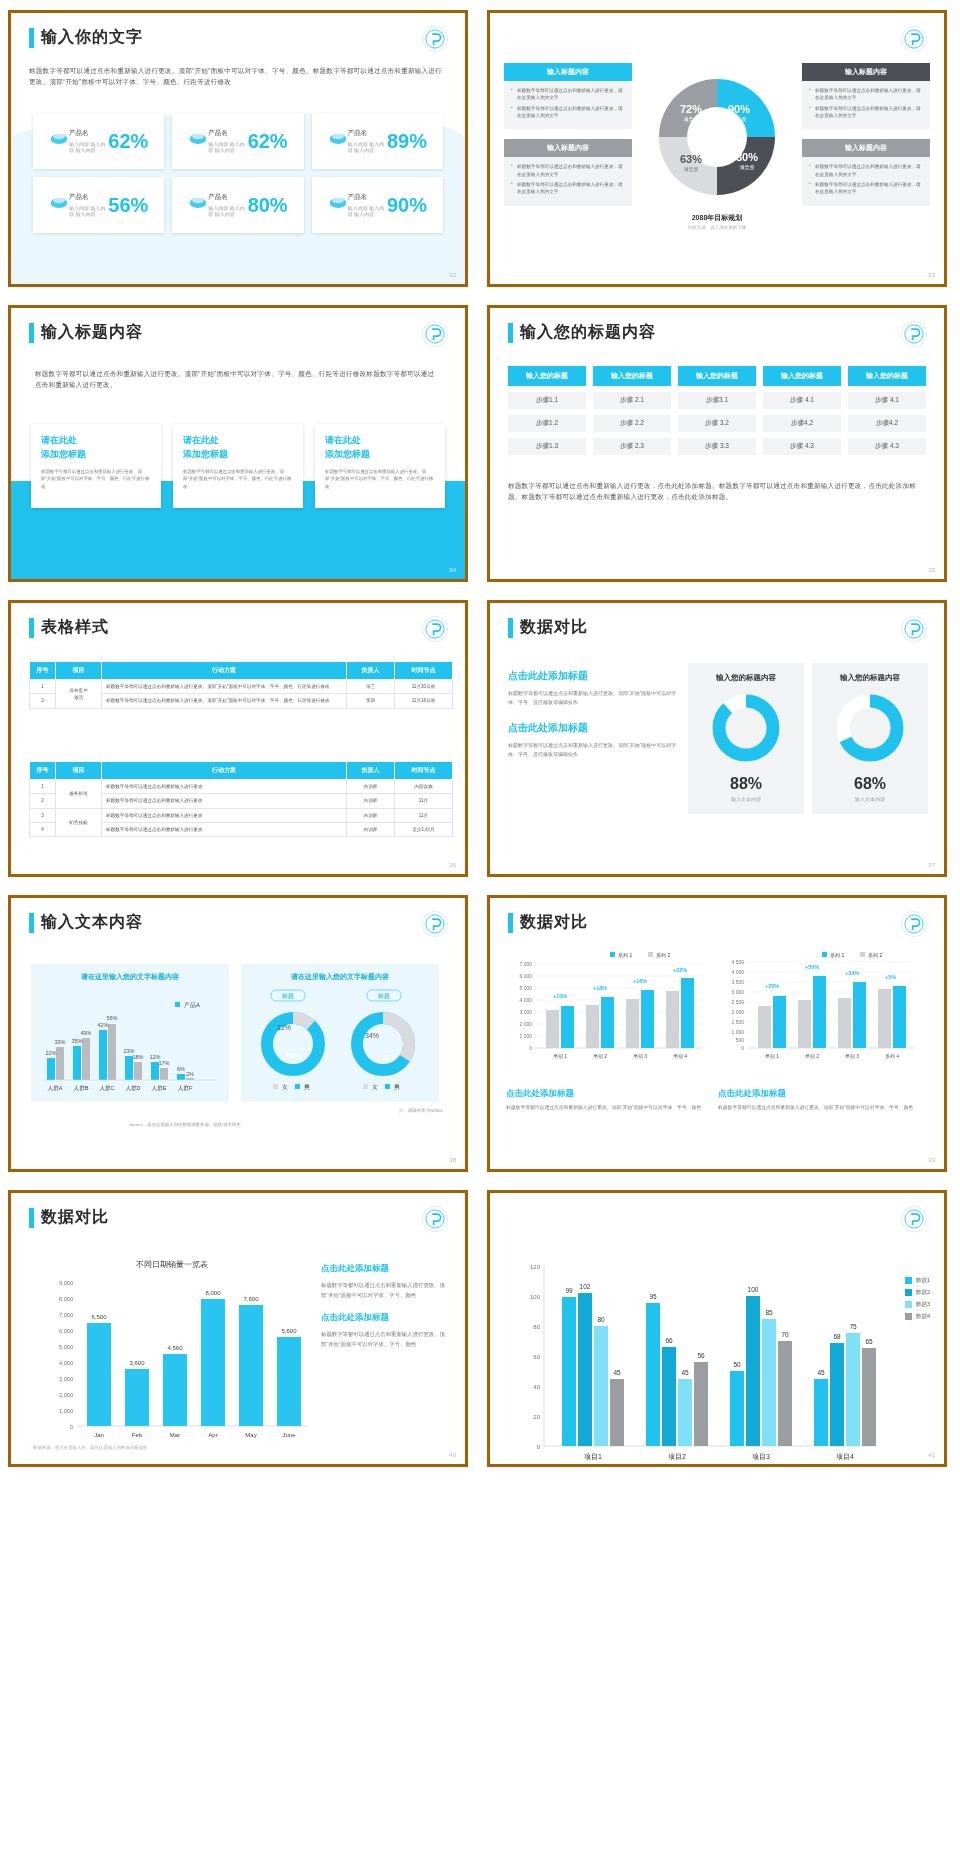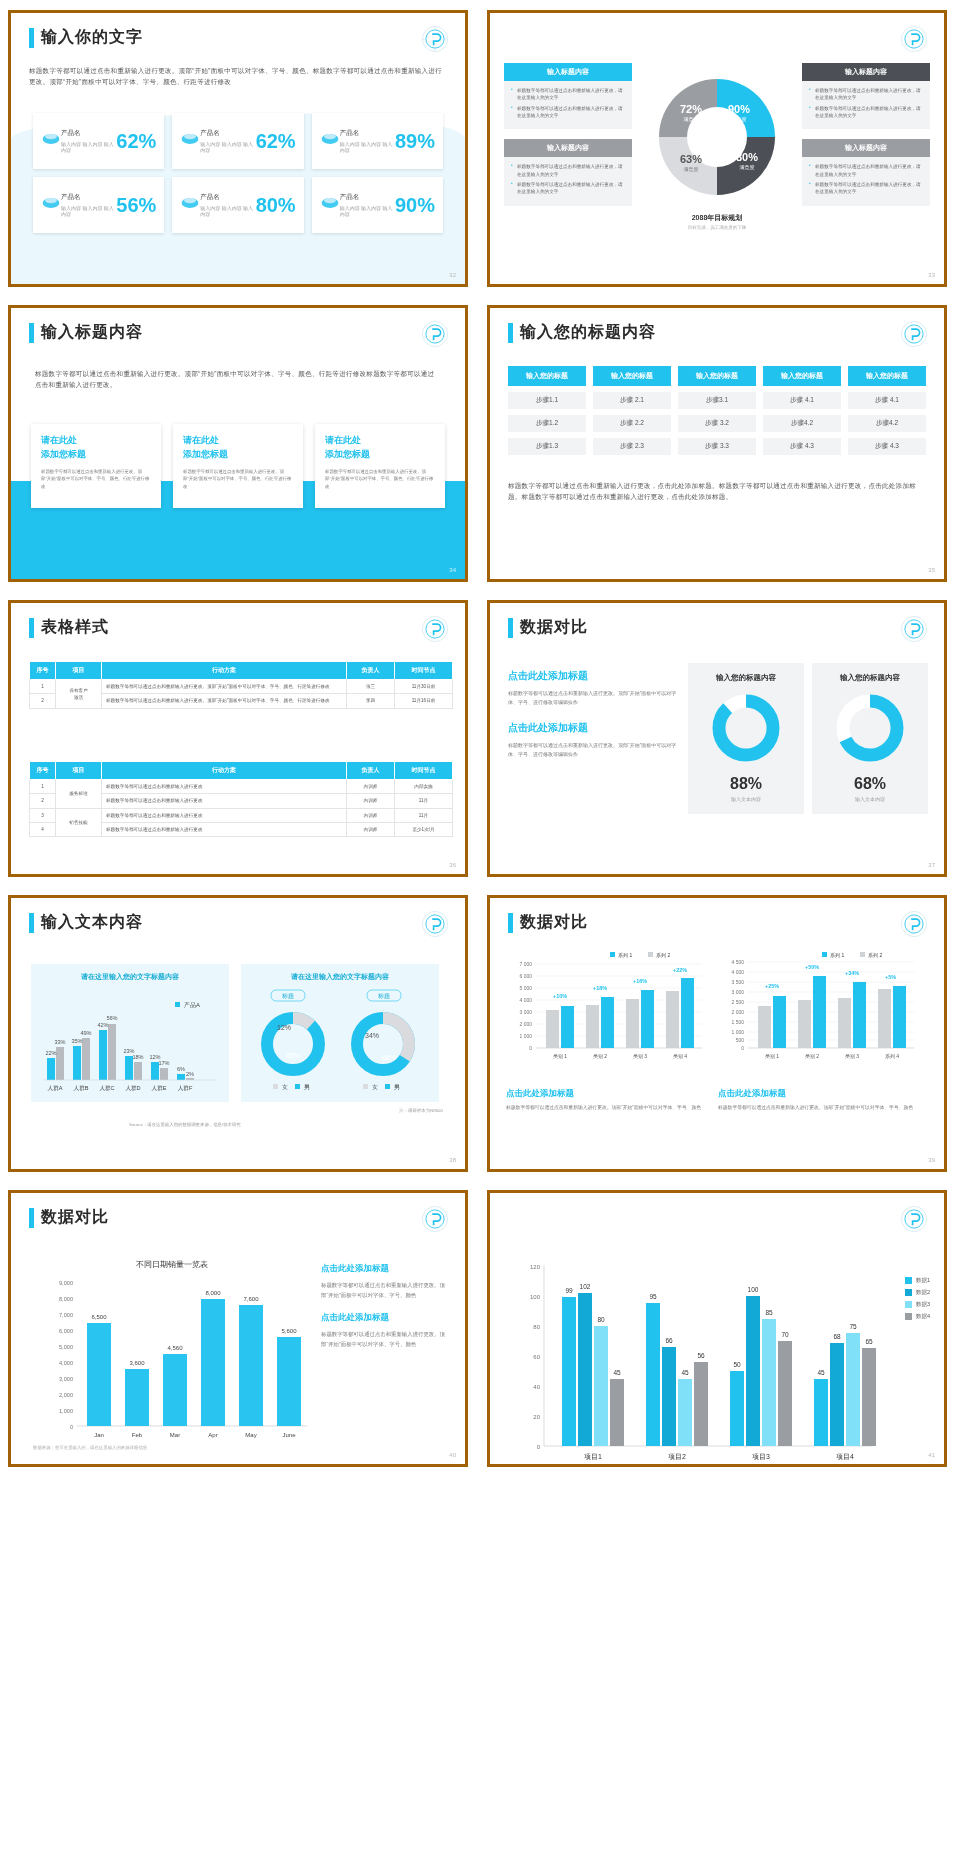--- a/index.html
+++ b/index.html
@@ -76,21 +76,21 @@
     display: grid;
     grid-template-columns: repeat(3, 1fr);
     gap: 8px;
   }
   .kpi-card {
     background: #fff;
     box-shadow: 0 1px 3px rgba(0,0,0,.12);
     height: 56px;
     display: flex;
     align-items: center;
-    padding: 0 8px;
+    padding: 0 16px;
     gap: 0;
   }
   .kpi-ico { flex: 0 0 auto; }
   .kpi-meta { flex: 1; }
   .kpi-name { font-size: 6.5px; color: #444; margin-bottom: 3px; }
   .kpi-sub { font-size: 5px; color: #999; }
   .kpi-val { font-size: 20px; font-weight: bold; color: #22c2ef; }
 
   
   .s33-wrap { position: absolute; left: 14px; right: 14px; top: 50px; bottom: 22px; display: flex; }

